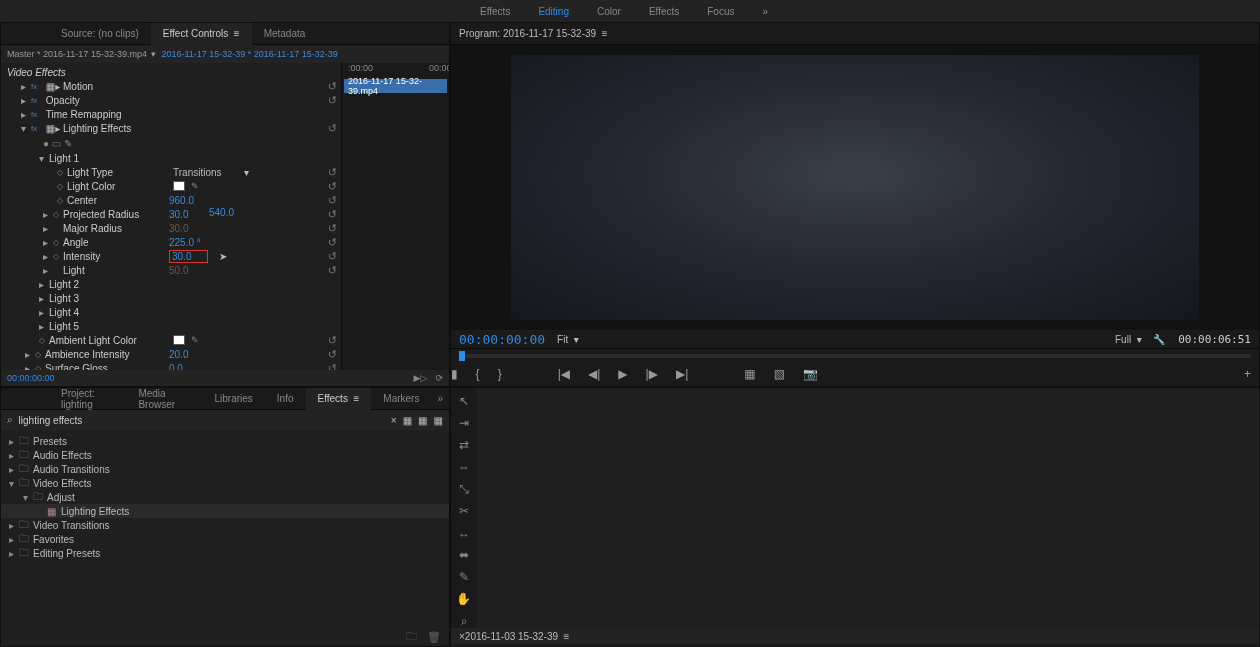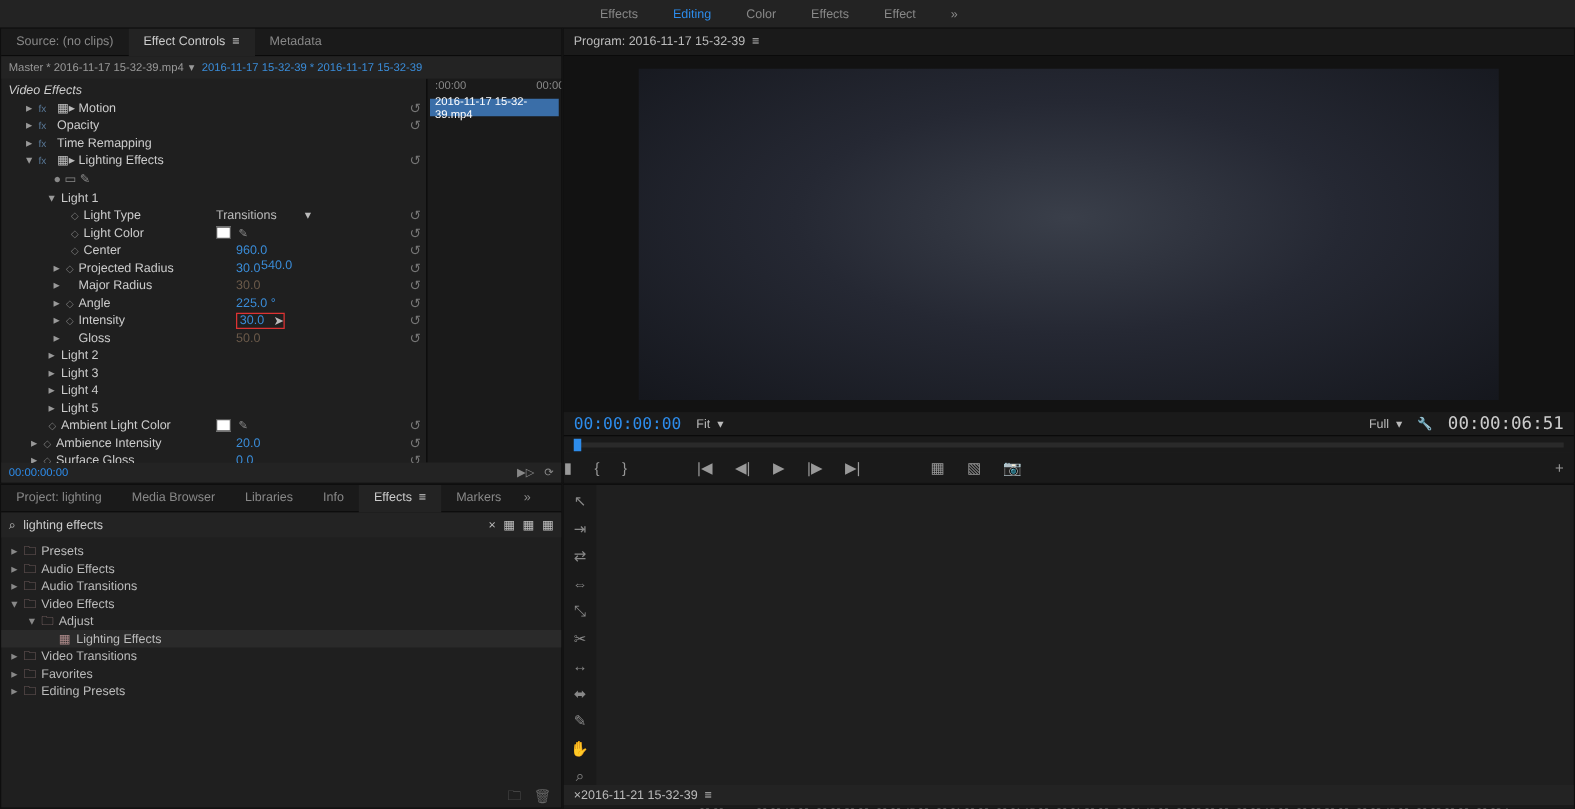--- a/index.html
+++ b/index.html
@@ -3,42 +3,42 @@
 <meta charset="utf-8">
 <style>
 * { margin:0; padding:0; box-sizing:border-box; font-family:"Segoe UI",Arial,sans-serif; }
 body { background:#1a1a1a; color:#bbb; font-size:10px; width:1260px; height:647px; overflow:hidden; }
 .workspace-bar { height:22px; background:#232323; display:flex; align-items:center; padding-left:480px; gap:28px; font-size:10px; }
 .workspace-bar span { color:#888; cursor:pointer; }
 .workspace-bar span.active { color:#2d8ceb; }
 .main-grid { display:grid; grid-template-columns:450px 810px; grid-template-rows:365px 260px; }
 
 .panel { background:#1f1f1f; border:1px solid #0e0e0e; display:flex; flex-direction:column; }
-.tabbar { height:22px; background:#1a1a1a; display:flex; align-items:center; font-size:10px; border-bottom:1px solid #0a0a0a; }
+.tabbar { height:22px; background:#1a1a1a; display:flex; align-items:center; font-size:10px; border-bottom:1px solid #0a0a0a;padding-left:48px; }
 .tab { padding:0 12px; height:22px; display:flex; align-items:center; color:#888; cursor:pointer; }
 .tab.active { background:#232323; color:#ccc; }
 .ec-head { height:18px; display:flex; align-items:center; padding:0 6px; background:#232323; font-size:9px; color:#999; }
 .ec-head .clip { color:#3a8cd8; margin-left:6px; }
 .ec-body { flex:1; display:flex; overflow:hidden; position:relative; }
 .ec-tree { width:340px; overflow-y:auto; padding:2px 0; }
 .ec-tl { flex:1; background:#1a1a1a; border-left:1px solid #0a0a0a; position:relative; }
 .ec-tl-head { position:absolute; top:0; left:0; right:0; height:16px; font-size:9px; color:#888; display:flex; }
 .ec-tl-head span { padding-left:6px; }
 .ec-tl-clip { position:absolute; top:16px; left:2px; right:2px; height:14px; background:#3a6ea8; color:#fff; font-size:9px; padding:0 4px; display:flex; align-items:center; }
 .row { height:14px; display:flex; align-items:center; font-size:10px; padding-left:6px; position:relative; }
 .row .tw { width:10px; color:#999; cursor:pointer; }
 .row .fx { width:12px; font-size:8px; color:#5a7a9a; }
 .row .nm { color:#ccc; }
 .row .reset { position:absolute; right:4px; color:#777; cursor:pointer; font-size:11px; }
 .row.section { color:#999; font-style:italic; }
 .row.indent1 { padding-left:20px; }
 .row.indent2 { padding-left:38px; }
 .row.indent3 { padding-left:56px; }
 .stop { width:10px; color:#777; font-size:8px; }
-.val { color:#3a8cd8; cursor:ew-resize; position:absolute; left:188px; }
+.val { color:#3a8cd8; cursor:ew-resize; position:absolute; left:168px; }
 .val2 { color:#3a8cd8; cursor:ew-resize; position:absolute; left:208px;margin-top:24px; }
 .dd { position:absolute; left:172px; width:80px; height:12px; background:transparent; color:#bbb; border:none; font-size:10px; display:flex; align-items:center; justify-content:space-between; padding-right:4px; }
 .swatch { width:12px; height:10px; position:absolute; left:172px; border:1px solid #555; background:#fff; }
 .eyedrop { position:absolute; left:190px; color:#888; font-size:9px; }
 .boxed { border:1px solid #d33; padding:0 16px 0 2px; }
 .dim { color:#6b5a4a; }
 .ec-foot { height:16px; background:#232323; display:flex; align-items:center; justify-content:space-between; padding:0 6px; font-size:9px; }
 .ec-foot .tc { color:#2d8ceb; }
 .ec-foot .rbtns { display:flex; gap:8px; color:#888; }
 
@@ -76,21 +76,21 @@
 .tl-ruler span { position:absolute; }
 </style>
 </head>
 <body>
 
 <div class="workspace-bar">
   <span>Effects</span>
   <span class="active">Editing</span>
   <span>Color</span>
   <span>Effects</span>
-  <span>Effect</span>
+  <span>Focus</span>
   <span>»</span>
 </div>
 
 <div class="main-grid">
 
 <div class="panel">
   <div class="tabbar">
     <div class="tab">Source: (no clips)</div>
     <div class="tab active"><span>Effect Controls</span>&nbsp;&nbsp;≡</div>
     <div class="tab">Metadata</div>
@@ -164,21 +164,21 @@
             <span class="tw" style="margin-left:-14px;">▸</span>
             <span class="stop">◇</span>
             <span class="nm">Intensity</span>
             <span class="val boxed">30.0</span>
             <span style="position:absolute;left:218px;top:2px;">➤</span>
             <span class="reset">↺</span>
           </div>
       <div class="row indent3">
             <span class="tw" style="margin-left:-14px;">▸</span>
             <span class="stop"></span>
-            <span class="nm dim">Gloss</span>
+            <span class="nm dim">Light</span>
             <span class="val dim">50.0</span>
             <span class="reset">↺</span>
           </div>
       <div class="row indent2">
             <span class="tw">▸</span>
             <span class="nm">Light 2</span>
           </div>
       <div class="row indent2">
             <span class="tw">▸</span>
             <span class="nm">Light 3</span>
@@ -234,21 +234,21 @@
   <div class="prog-head"><span>Program: 2016-11-17 15-32-39</span>&nbsp;&nbsp;≡</div>
   <div class="prog-body">
     <div class="prog-video"></div>
   </div>
   <div class="prog-ctrl">
     <span class="tc">00:00:00:00</span>
     <span><span>Fit</span>&nbsp;&nbsp;▾</span>
     <span style="flex:1"></span>
     <span><span>Full</span>&nbsp;&nbsp;▾</span>
     <span>🔧</span>
-    <span class="tc" style="color:#ccc;font-size:14px;">00:00:06:51</span>
+    <span class="tc" style="color:#ccc;font-size:11px;">00:00:06:51</span>
   </div>
   <div class="prog-scrub">
         <div class="bar">
           <div class="ph"></div>
         </div>
       </div>
   <div class="prog-trans">
     <span>▮</span>
     <span>{</span>
     <span>}</span>
@@ -346,21 +346,21 @@
     <span>⇔</span>
     <span>⤡</span>
     <span>✂</span>
     <span>↔</span>
     <span>⬌</span>
     <span>✎</span>
     <span>✋</span>
     <span>⌕</span>
   </div>
   <div class="tl-main">
-    <div class="tl-tab">× <span>2016-11-21 15-32-39</span>&nbsp;&nbsp;≡</div>
+    <div class="tl-tab">× <span>2016-11-03 15-32-39</span>&nbsp;&nbsp;≡</div>
     <div class="tl-head">
       <span class="tc">00:00:00:00</span>
       <div style="flex:1;position:relative;" class="tl-ruler" id="tl-ruler">
             <span style="left: 0px;">:00:00</span>
             <span style="left: 48px;">00:00:15:00</span>
             <span style="left: 96px;">00:00:30:00</span>
             <span style="left: 144px;">00:00:45:00</span>
             <span style="left: 192px;">00:01:00:00</span>
             <span style="left: 240px;">00:01:15:00</span>
             <span style="left: 288px;">00:01:30:00</span>

